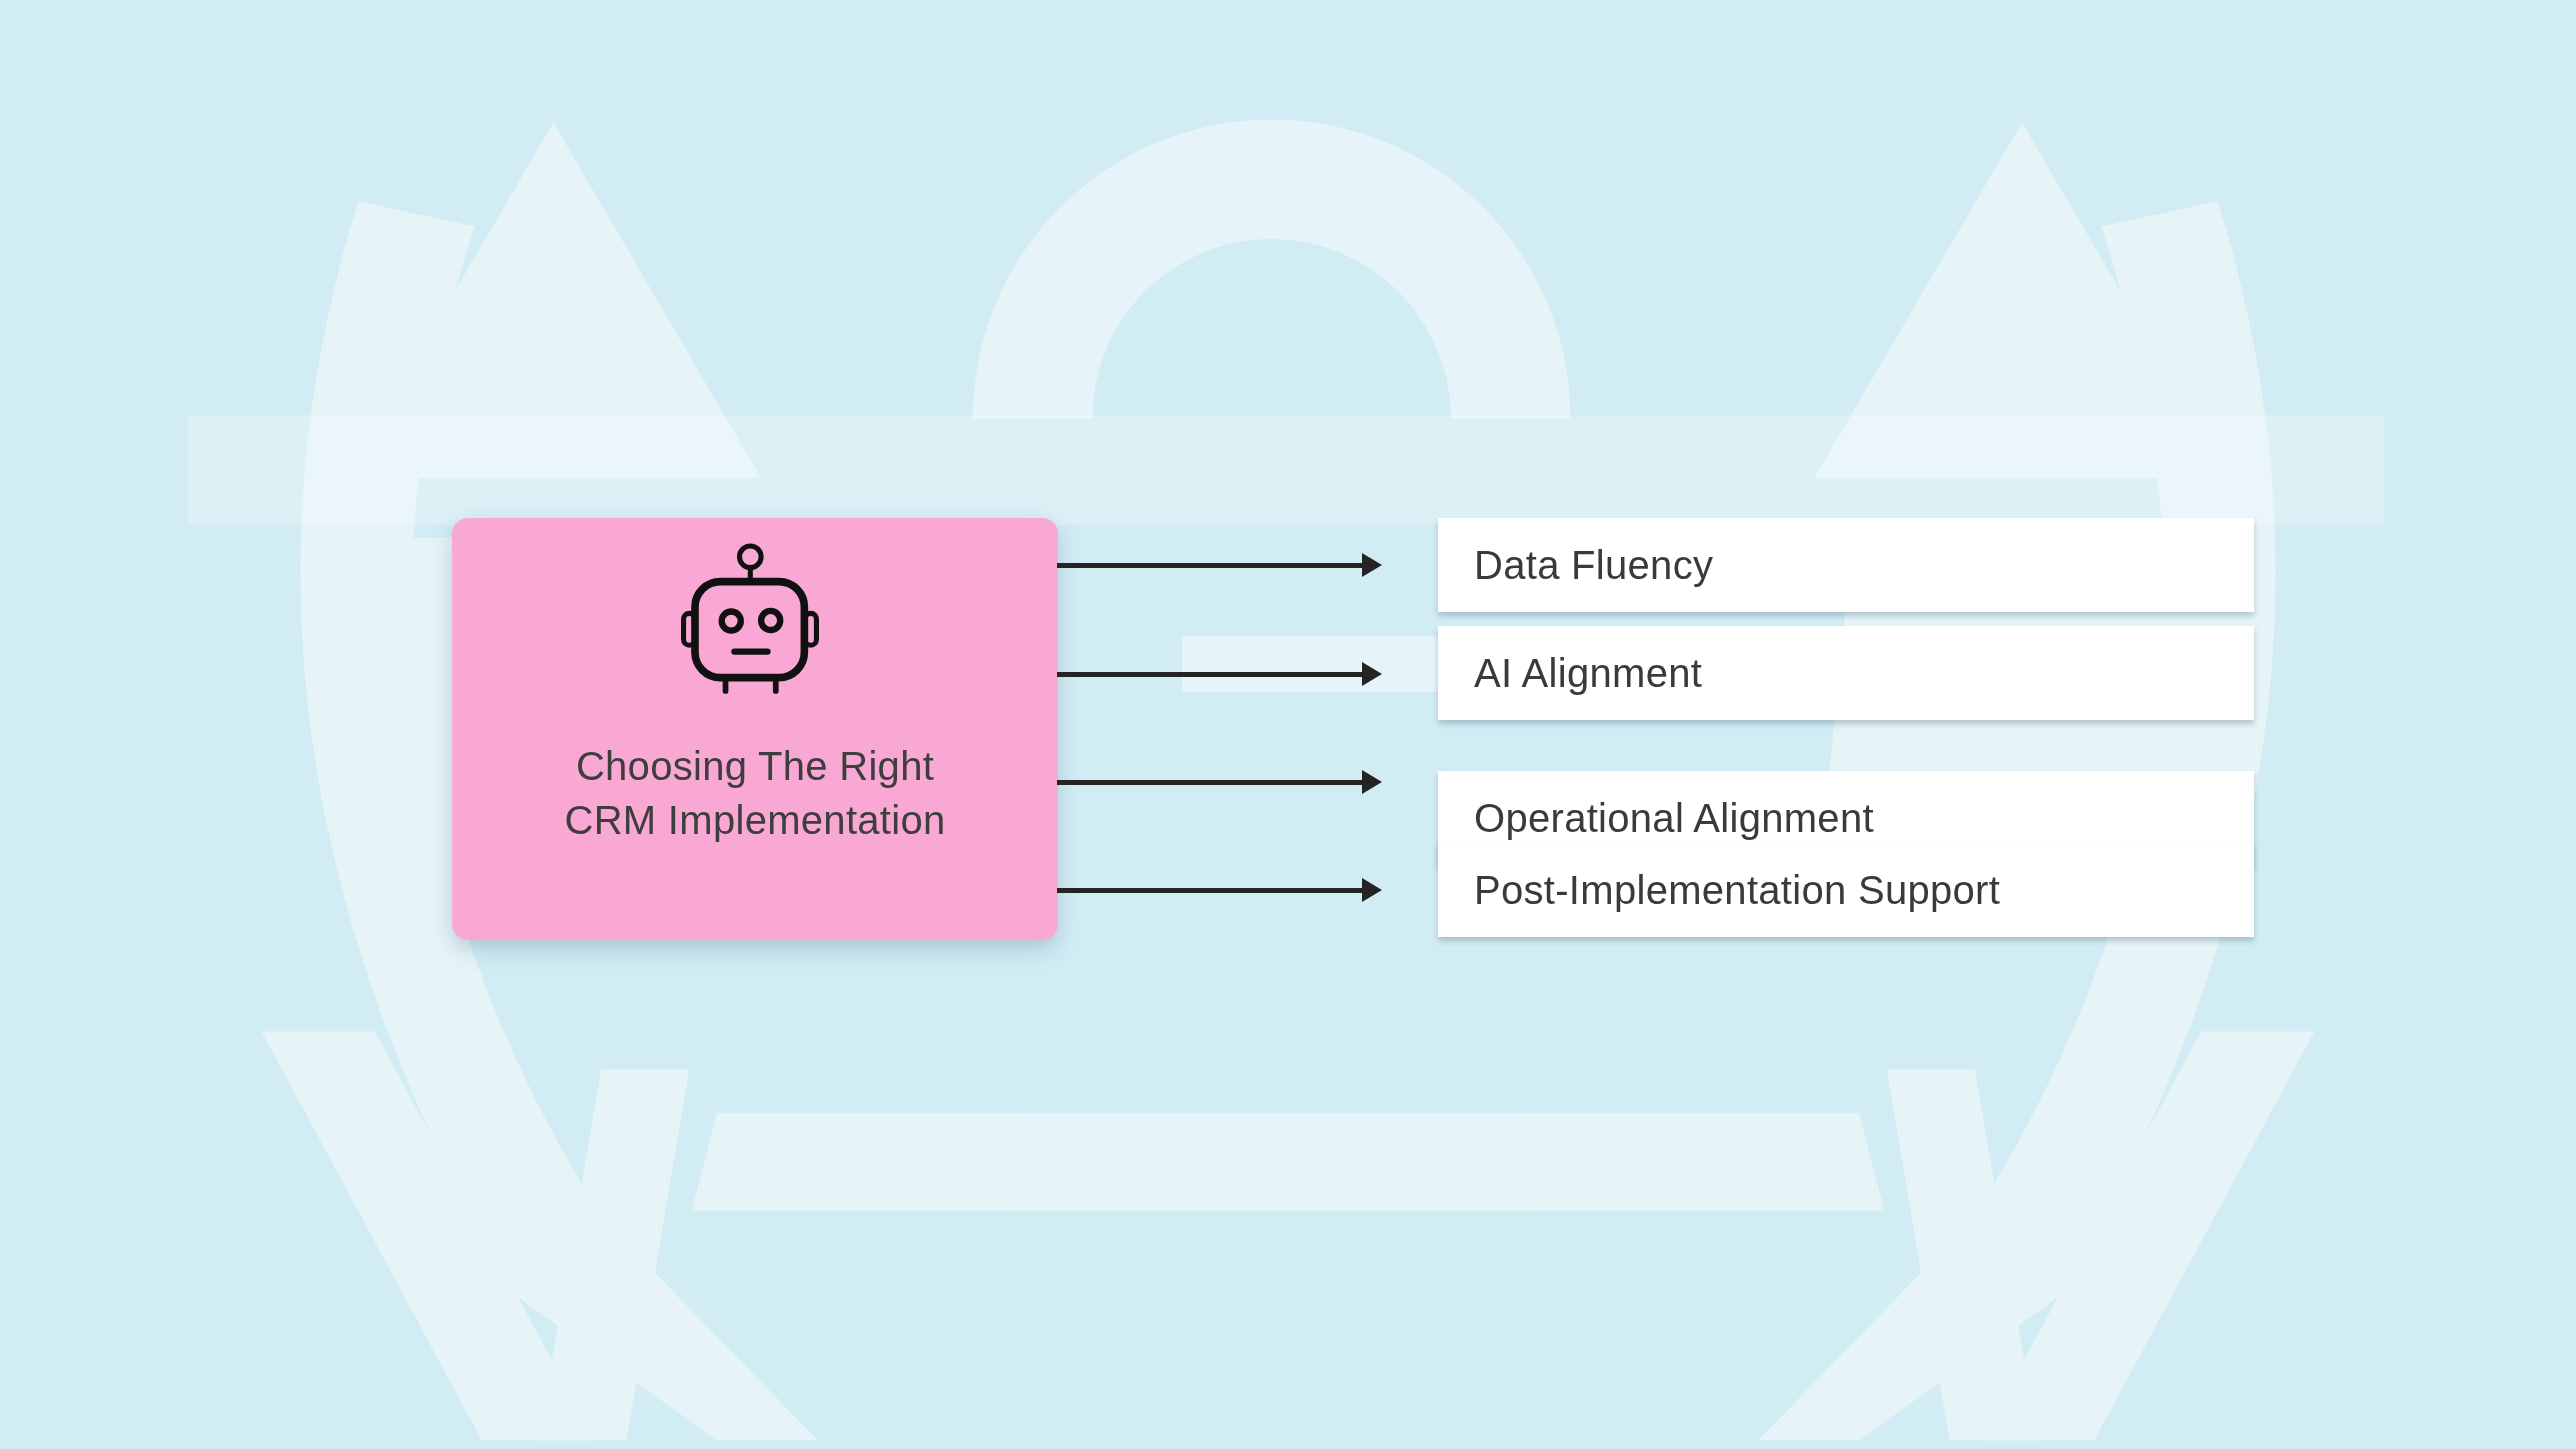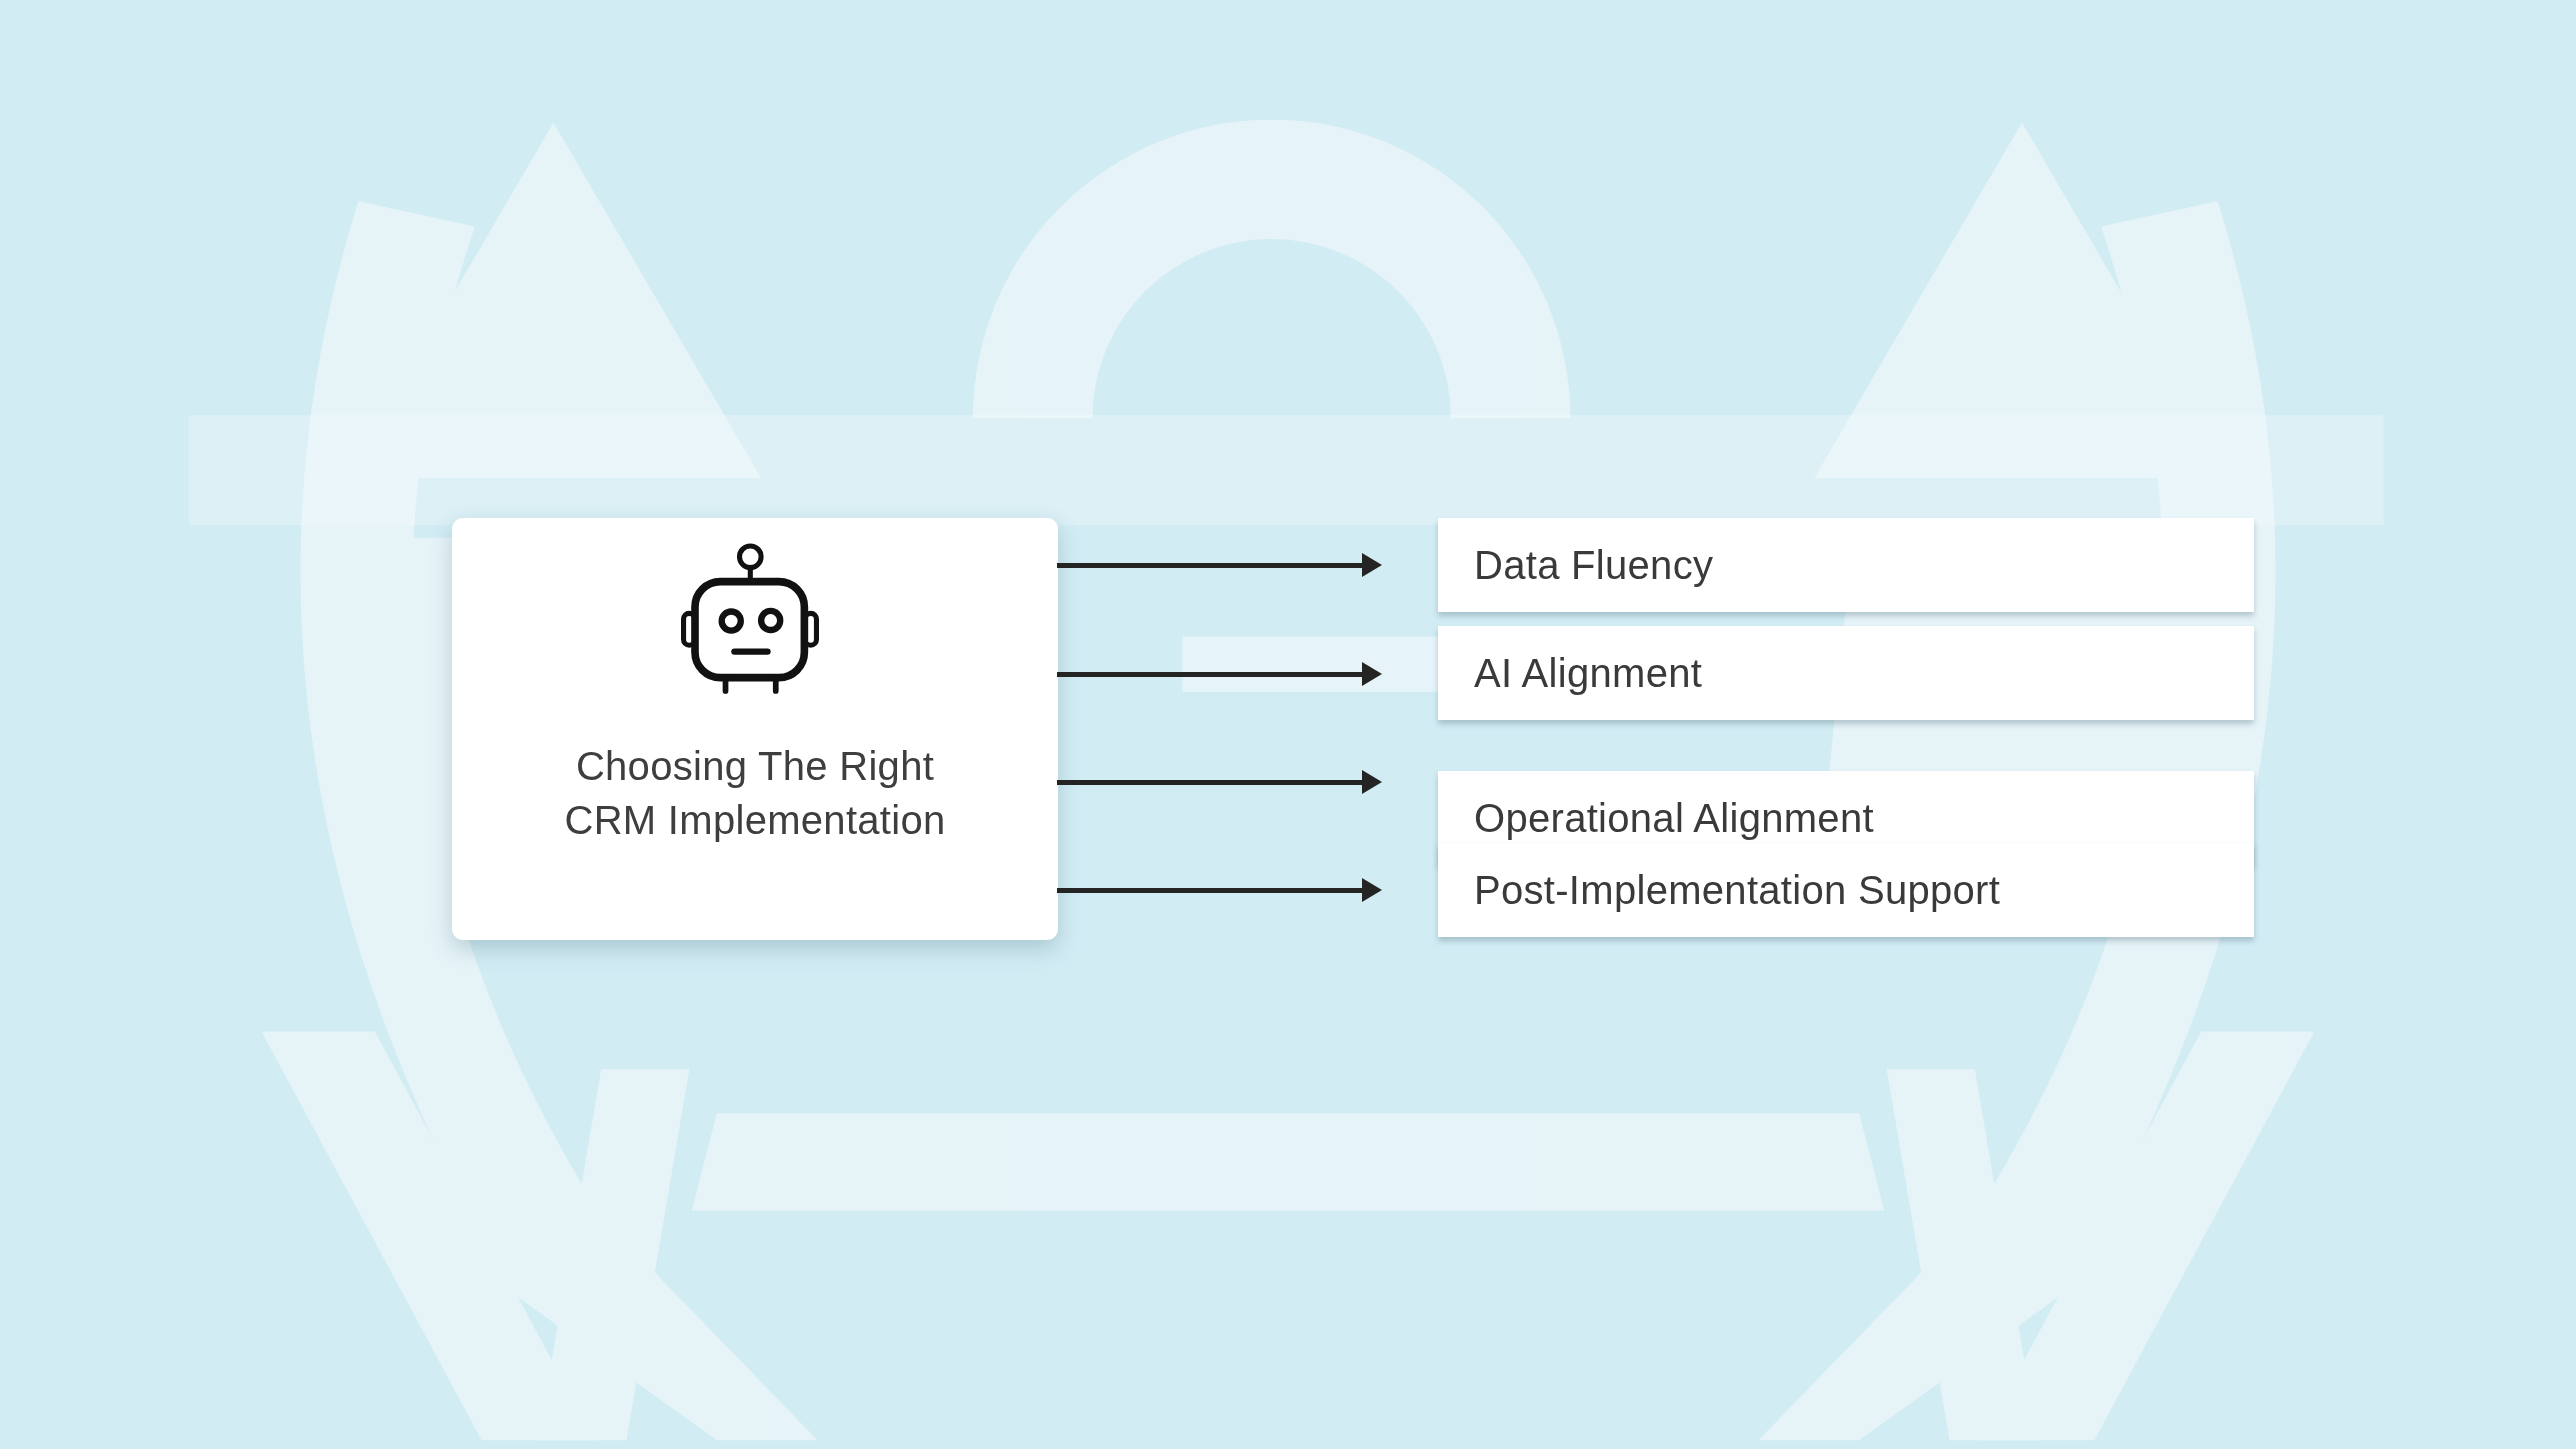--- a/index.html
+++ b/index.html
@@ -22,22 +22,22 @@
     width: 2576px;
     height: 1449px;
     pointer-events: none;
   }
   .source-card {
     position: absolute;
     left: 452px;
     top: 518px;
     width: 606px;
     height: 422px;
-    background: #ffffff;
-    border-radius: 11px;
+    background: #f9a8d4;
+    border-radius: 16px;
     box-shadow: 0 8.8px 21.4px rgba(70, 110, 125, 0.28);
   }
   .robot {
     position: absolute;
     left: 229px;
     top: 25px;
     width: 138px;
     height: 151px;
   }
   .card-title {

